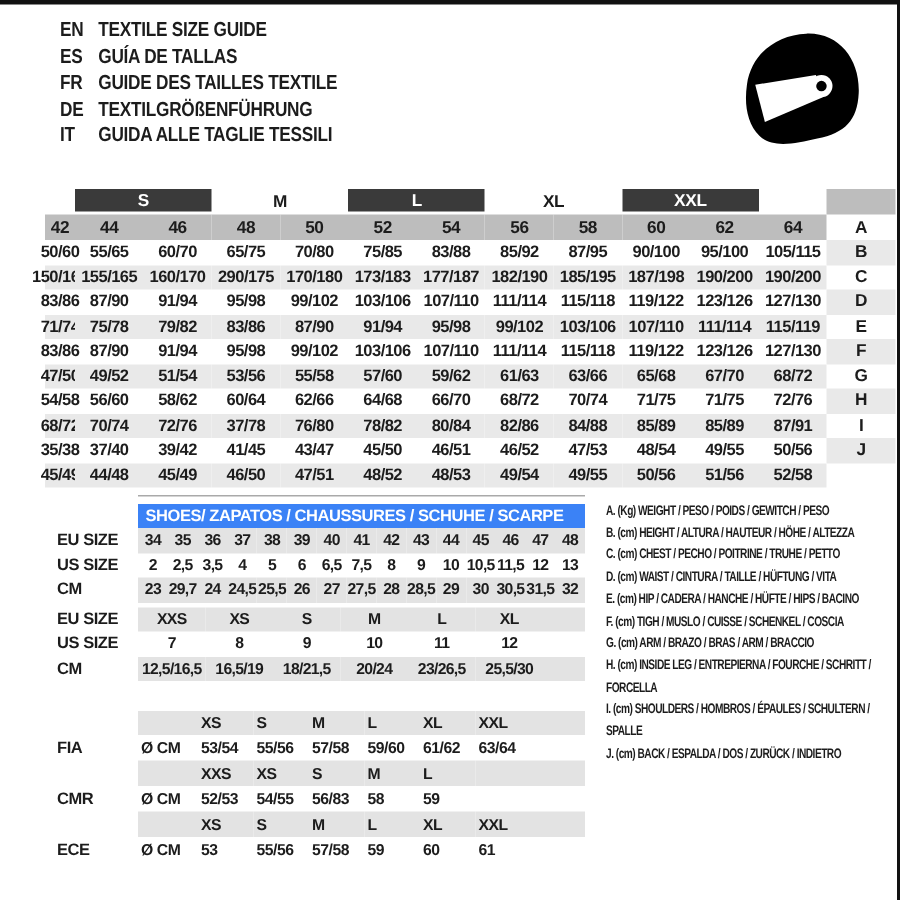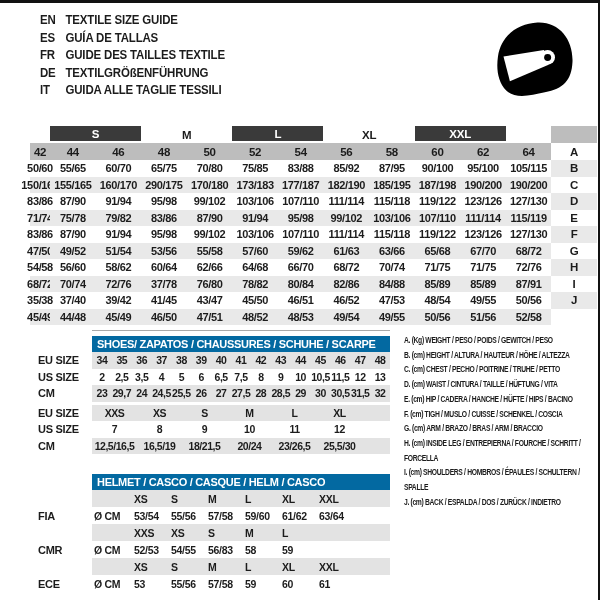--- a/index.html
+++ b/index.html
@@ -36,21 +36,21 @@
   .row-label{font-size:11.5px;}
   .val{font-size:11px;letter-spacing:-0.35px;}
   .stripe{background:#e9e9e9;}
 
   
   .subtable{position:absolute;left:30px;width:360px;display:grid;grid-auto-flow:row;}
   .shoes-grid{top:336px;grid-template-rows:16px repeat(3,16.5px);}
   .gloves-grid{top:405px;grid-template-rows:16px repeat(3,16.5px);}
   .helmet-grid{top:474px;grid-template-rows:16px repeat(6,17px);}
   .bar{
-    grid-column:2 / -1;background:#0369a1;color:#fff;display:flex;align-items:center;
+    grid-column:2 / -1;background:#3b82f6;color:#fff;display:flex;align-items:center;
     padding-left:5px;font-size:11px;letter-spacing:-0.3px;white-space:nowrap;
   }
   .top-rule{position:absolute;left:62px;right:0;top:-6px;height:1px;background:#a9a9a9;}
   .sub-label{display:flex;align-items:center;justify-content:flex-start;padding-left:8px;font-size:11px;letter-spacing:-0.3px;white-space:nowrap;}
   .sub-val{font-size:10.5px;letter-spacing:-0.45px;}
   .shaded{background:#e3e3e3;}
   .helm-cell{justify-content:flex-start;padding-left:2px;font-size:10.5px;letter-spacing:-0.3px;}
 
   
   .legend{position:absolute;left:404px;top:333px;width:262px;transform:scaleX(0.735);transform-origin:0 0;}
@@ -318,21 +318,20 @@
       <div class="sub-label">CM</div>
       <div class="c sub-val shaded">12,5/16,5</div>
       <div class="c sub-val shaded">16,5/19</div>
       <div class="c sub-val shaded">18/21,5</div>
       <div class="c sub-val shaded">20/24</div>
       <div class="c sub-val shaded">23/26,5</div>
       <div class="c sub-val shaded">25,5/30</div>
       <div class="c shaded"></div>
     </div>
   <div class="subtable helmet-grid" style="grid-template-columns: 62px 40px repeat(6, 37px) 1fr;">
-      <div class="bar" style="grid-column:2 / -1">HELMET / CASCO / CASQUE / HELM / CASCO</div>
       <div class="c shaded" style="grid-column:2"></div>
       <div class="c helm-cell shaded">XS</div>
       <div class="c helm-cell shaded">S</div>
       <div class="c helm-cell shaded">M</div>
       <div class="c helm-cell shaded">L</div>
       <div class="c helm-cell shaded">XL</div>
       <div class="c helm-cell shaded">XXL</div>
       <div class="c shaded"></div>
       <div class="sub-label">FIA</div>
       <div class="c helm-cell">Ø CM</div>

